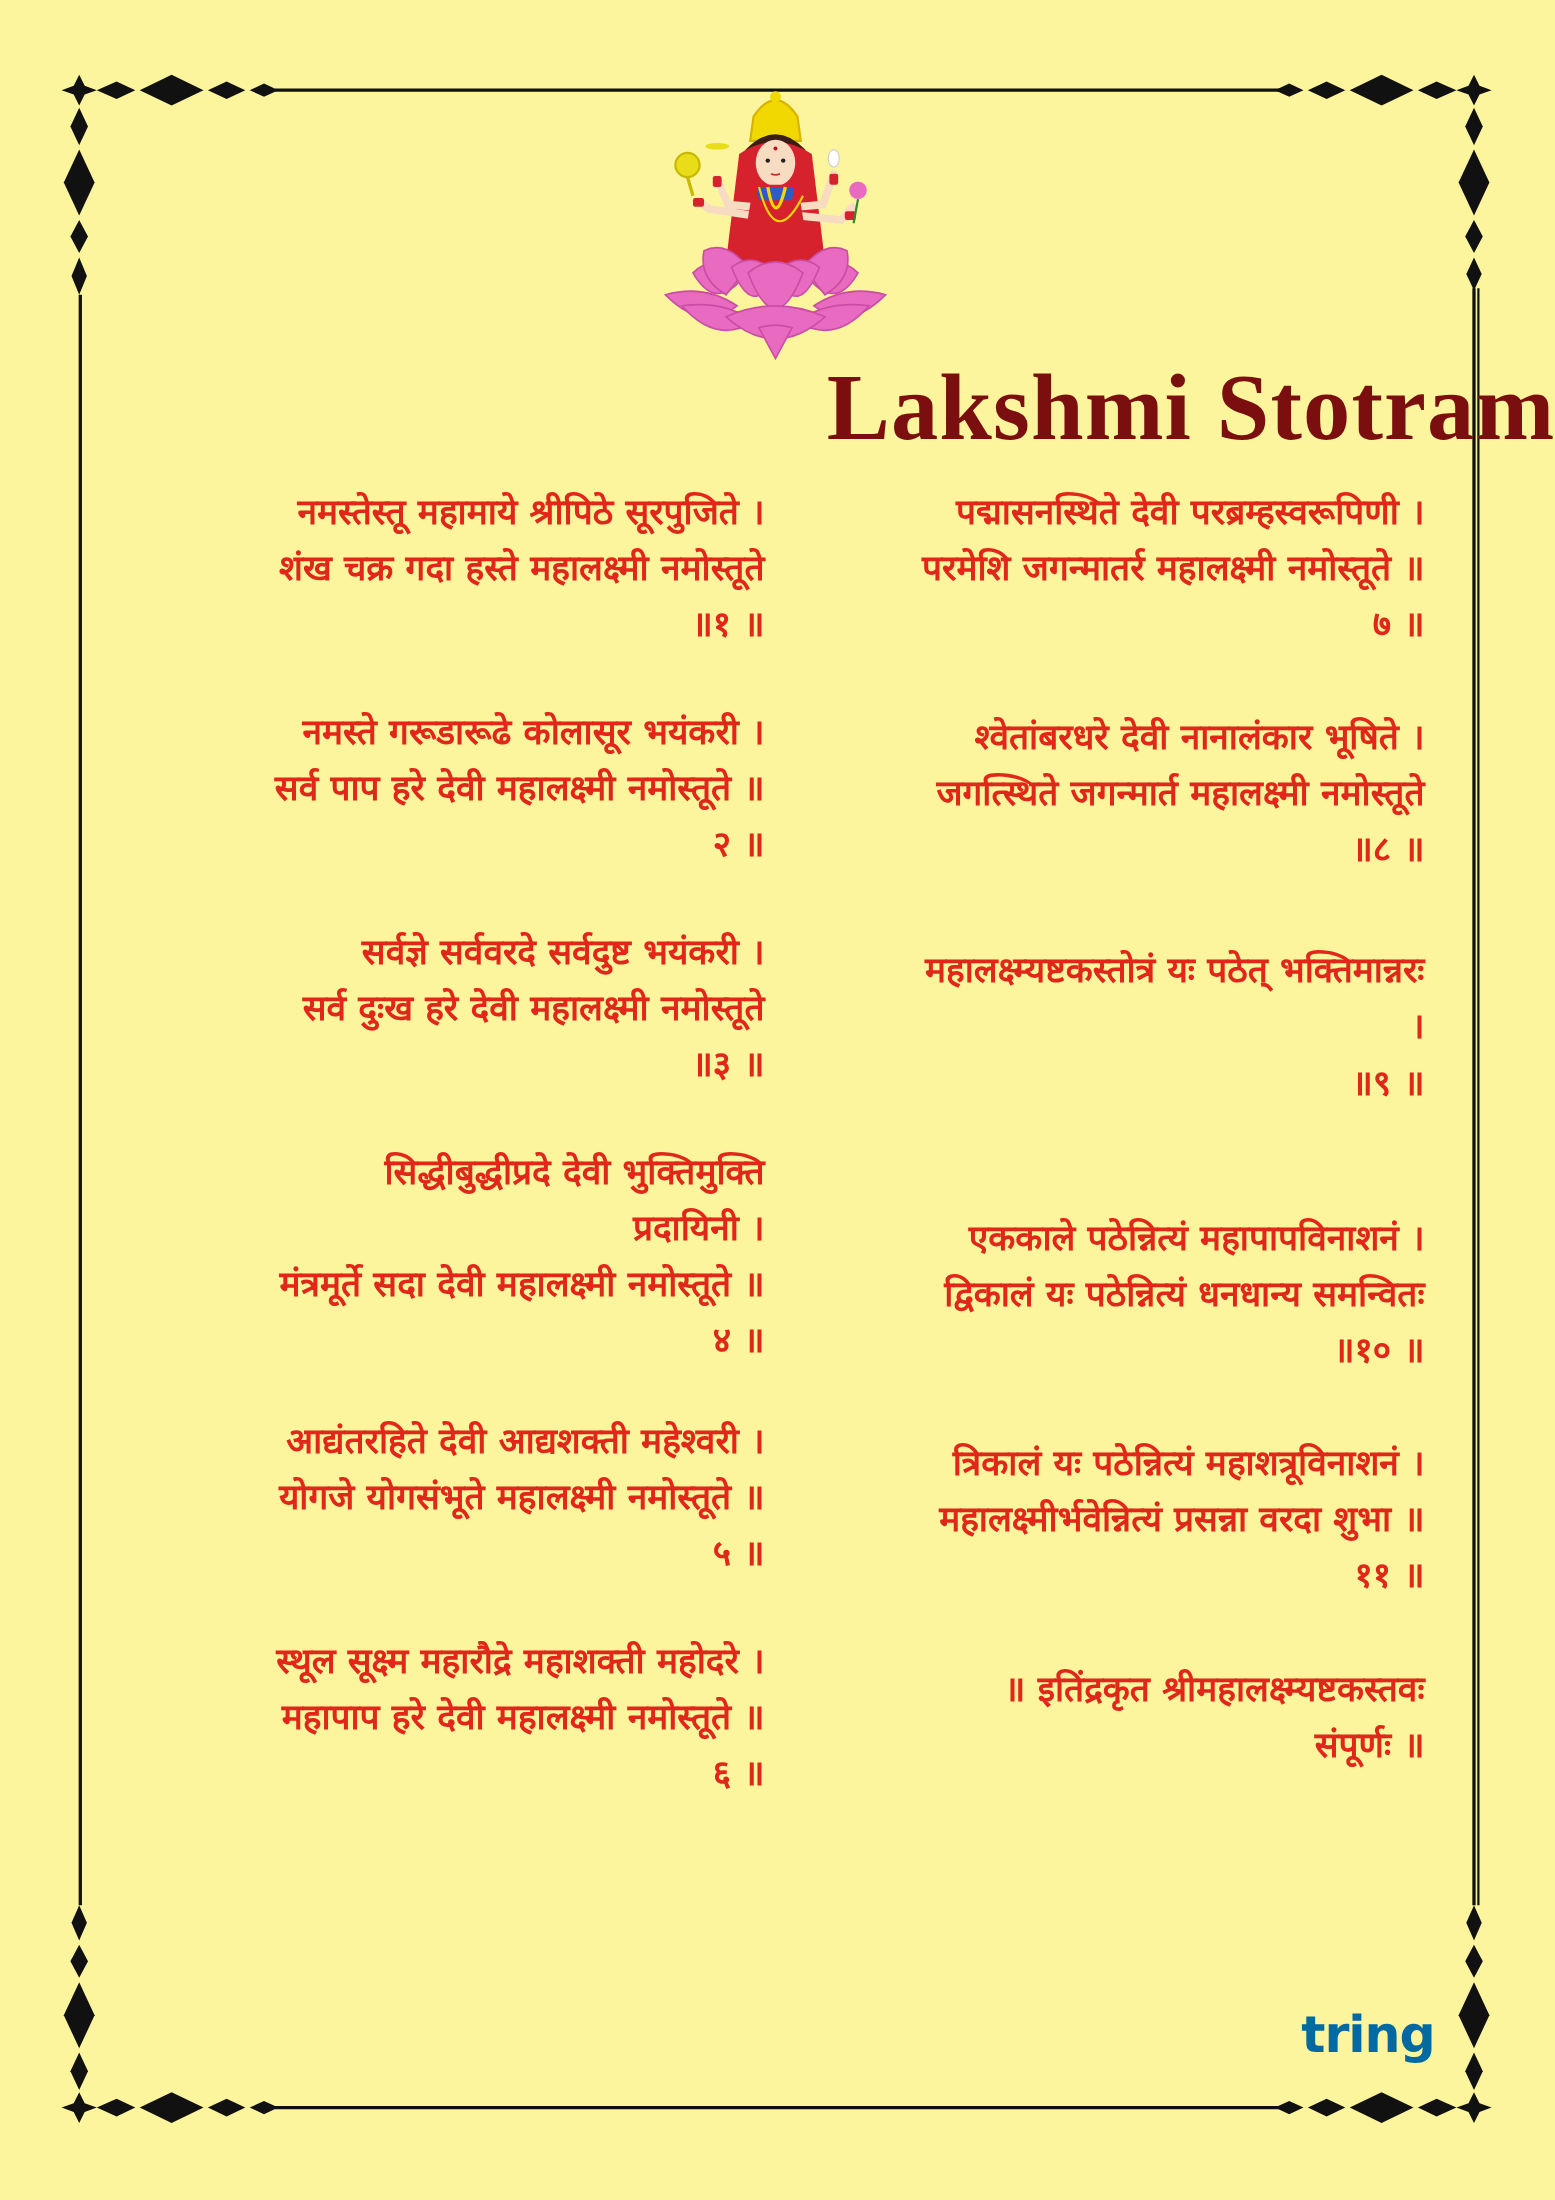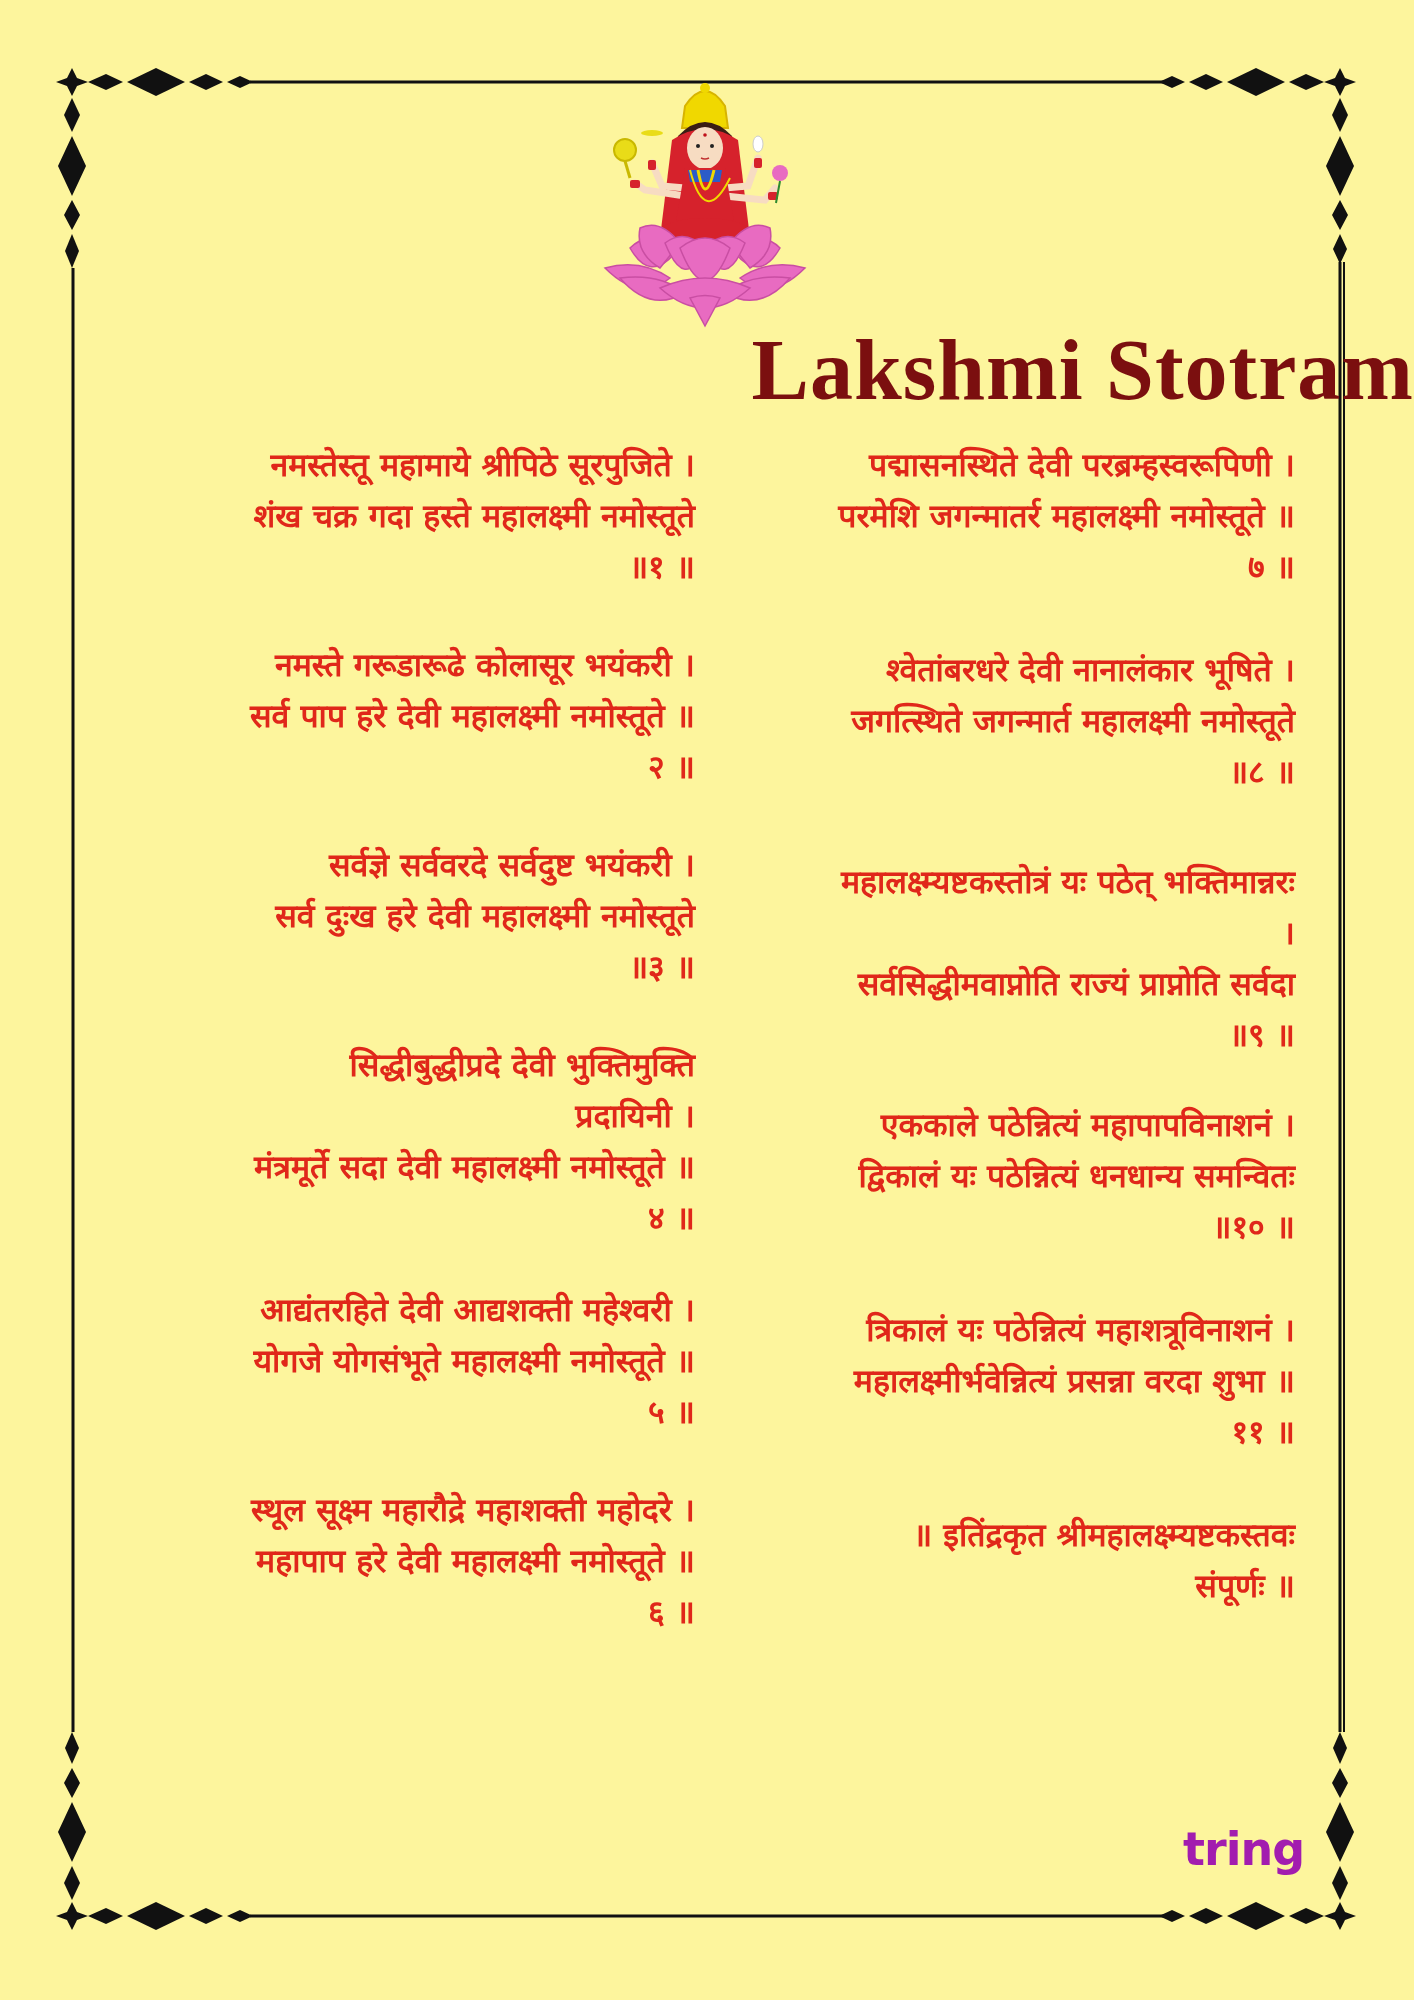--- a/index.html
+++ b/index.html
@@ -31,21 +31,21 @@
     text-align: right;
     font-size: 32px;
     line-height: 51px;
     font-weight: bold;
     position: absolute; left: 0; width: 600px;
   }
   .verse .line { display: block; }
   .brand {
     position: absolute; left: 1183px; top: 1822px;
     font-family: "DejaVu Sans", sans-serif;
-    font-weight: bold; font-size: 46px; color: #a21caf;
+    font-weight: bold; font-size: 46px; color: #0369a1;
     letter-spacing: -1px;
   }
 </style>
 </head>
 <body>
 
 <svg class="frame-svg" viewBox="0 0 1414 2000" xmlns="http://www.w3.org/2000/svg">
   <g fill="#111" stroke="#111">
 
     <line x1="250" y1="82" x2="1164" y2="82" stroke-width="3"></line>
@@ -200,21 +200,20 @@
     <span class="line">७ ॥</span>
   </div>
   <div class="verse" style="top:205px">
     <span class="line">श्वेतांबरधरे देवी नानालंकार भूषिते ।</span>
     <span class="line">जगत्स्थिते जगन्मार्त महालक्ष्मी नमोस्तूते</span>
     <span class="line">॥८ ॥</span>
   </div>
   <div class="verse" style="top:417px">
     <span class="line">महालक्ष्म्यष्टकस्तोत्रं यः पठेत् भक्तिमान्नरः</span>
     <span class="line">।</span>
-    <span class="line">सर्वसिद्धीमवाप्नोति राज्यं प्राप्नोति सर्वदा</span>
     <span class="line">॥९ ॥</span>
   </div>
   <div class="verse" style="top:660px">
     <span class="line">एककाले पठेन्नित्यं महापापविनाशनं ।</span>
     <span class="line">द्विकालं यः पठेन्नित्यं धनधान्य समन्वितः</span>
     <span class="line">॥१० ॥</span>
   </div>
   <div class="verse" style="top:865px">
     <span class="line">त्रिकालं यः पठेन्नित्यं महाशत्रूविनाशनं ।</span>
     <span class="line">महालक्ष्मीर्भवेन्नित्यं प्रसन्ना वरदा शुभा ॥</span>

